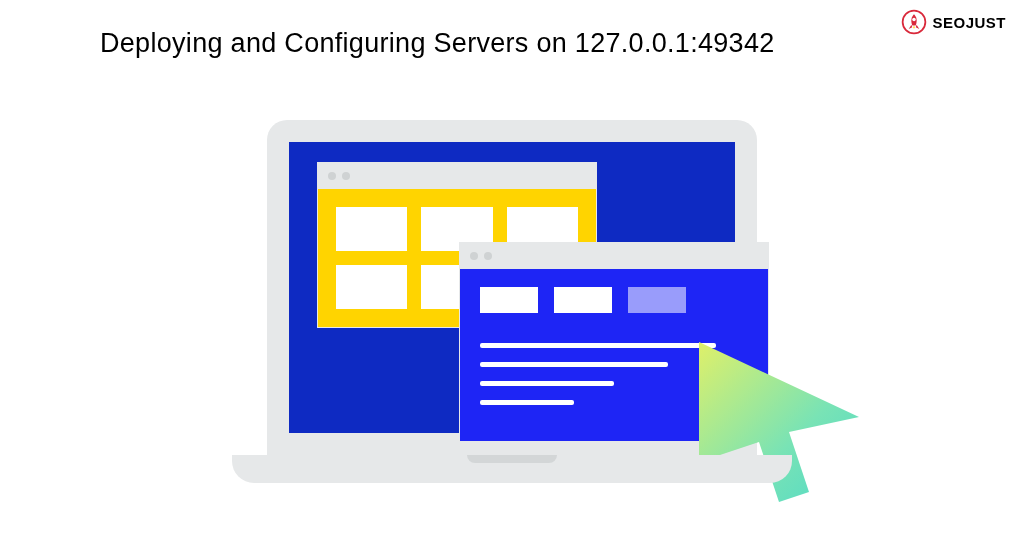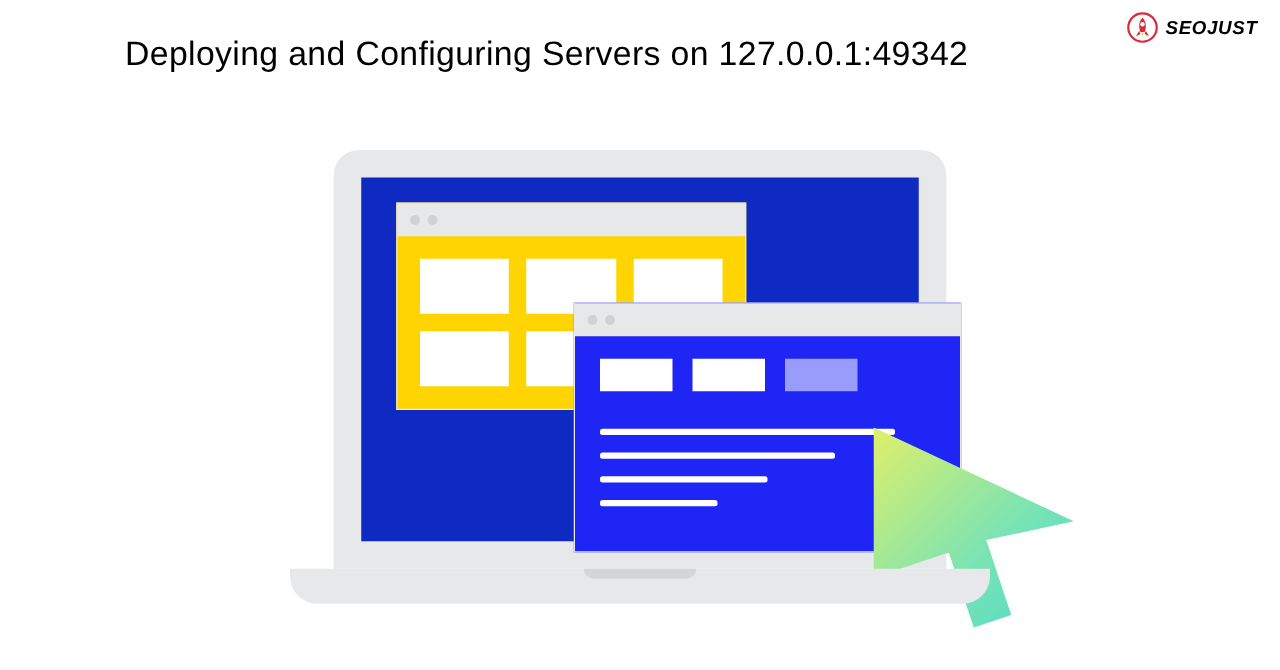--- a/index.html
+++ b/index.html
@@ -11,21 +11,20 @@
       position: relative;
       overflow: hidden;
     }
     .logo {
       position: absolute;
       top: 8px;
       right: 18px;
       display: flex;
       align-items: center;
       gap: 4px;
-      font-style: italic;
     }
     .logo-icon {
       width: 28px;
       height: 28px;
       position: relative;
     }
     .logo-text {
       font-weight: 800;
       font-size: 15px;
       letter-spacing: 0.5px;

